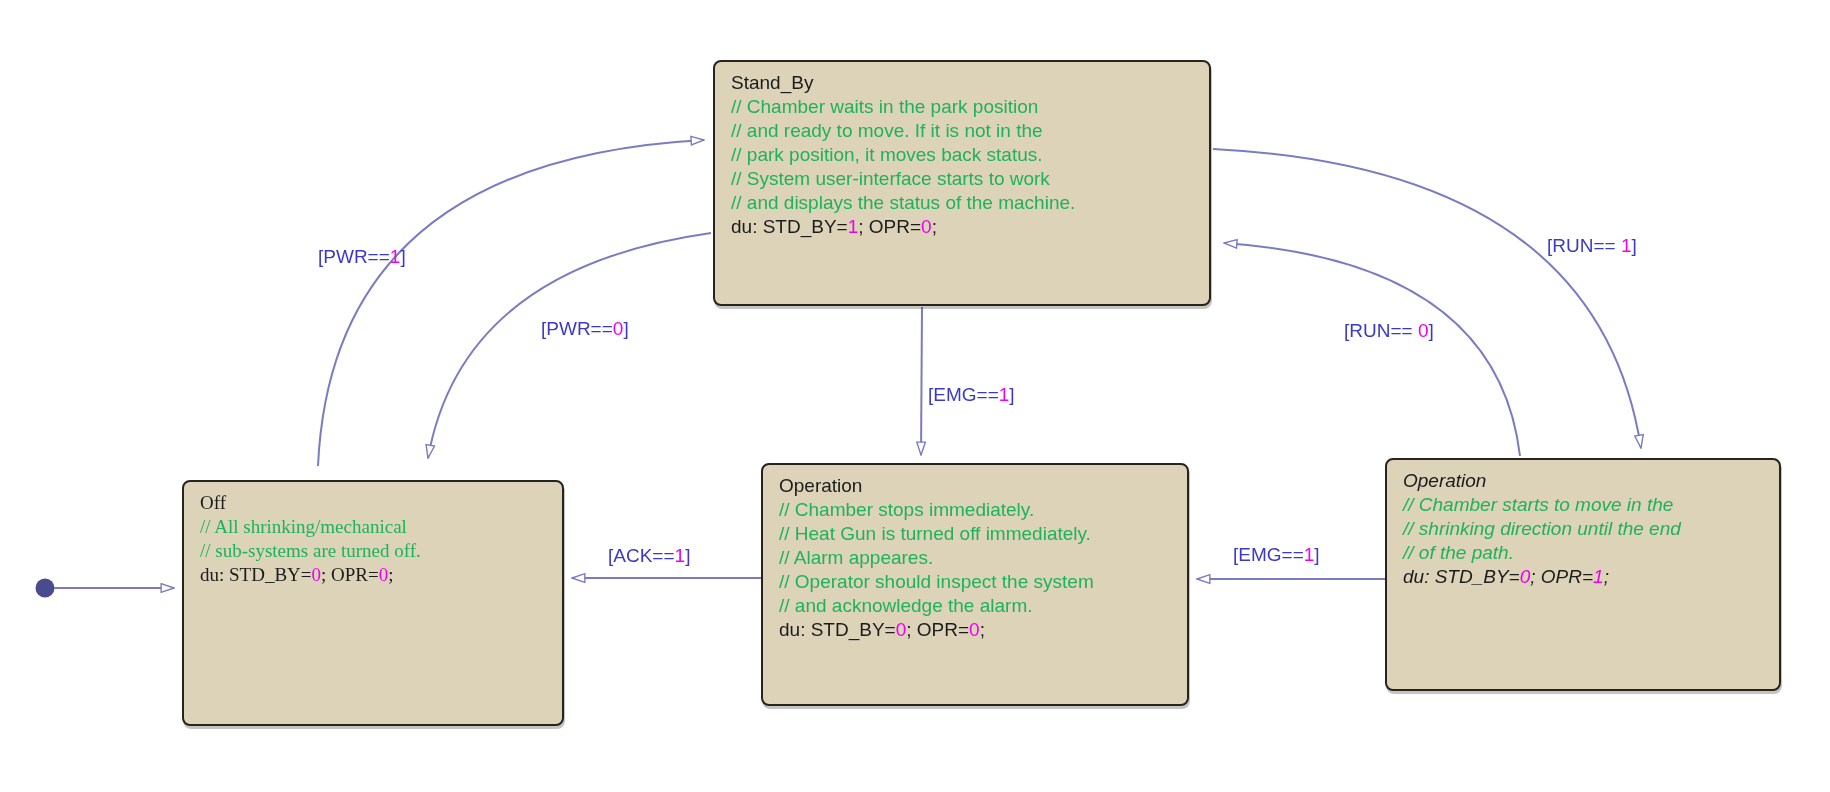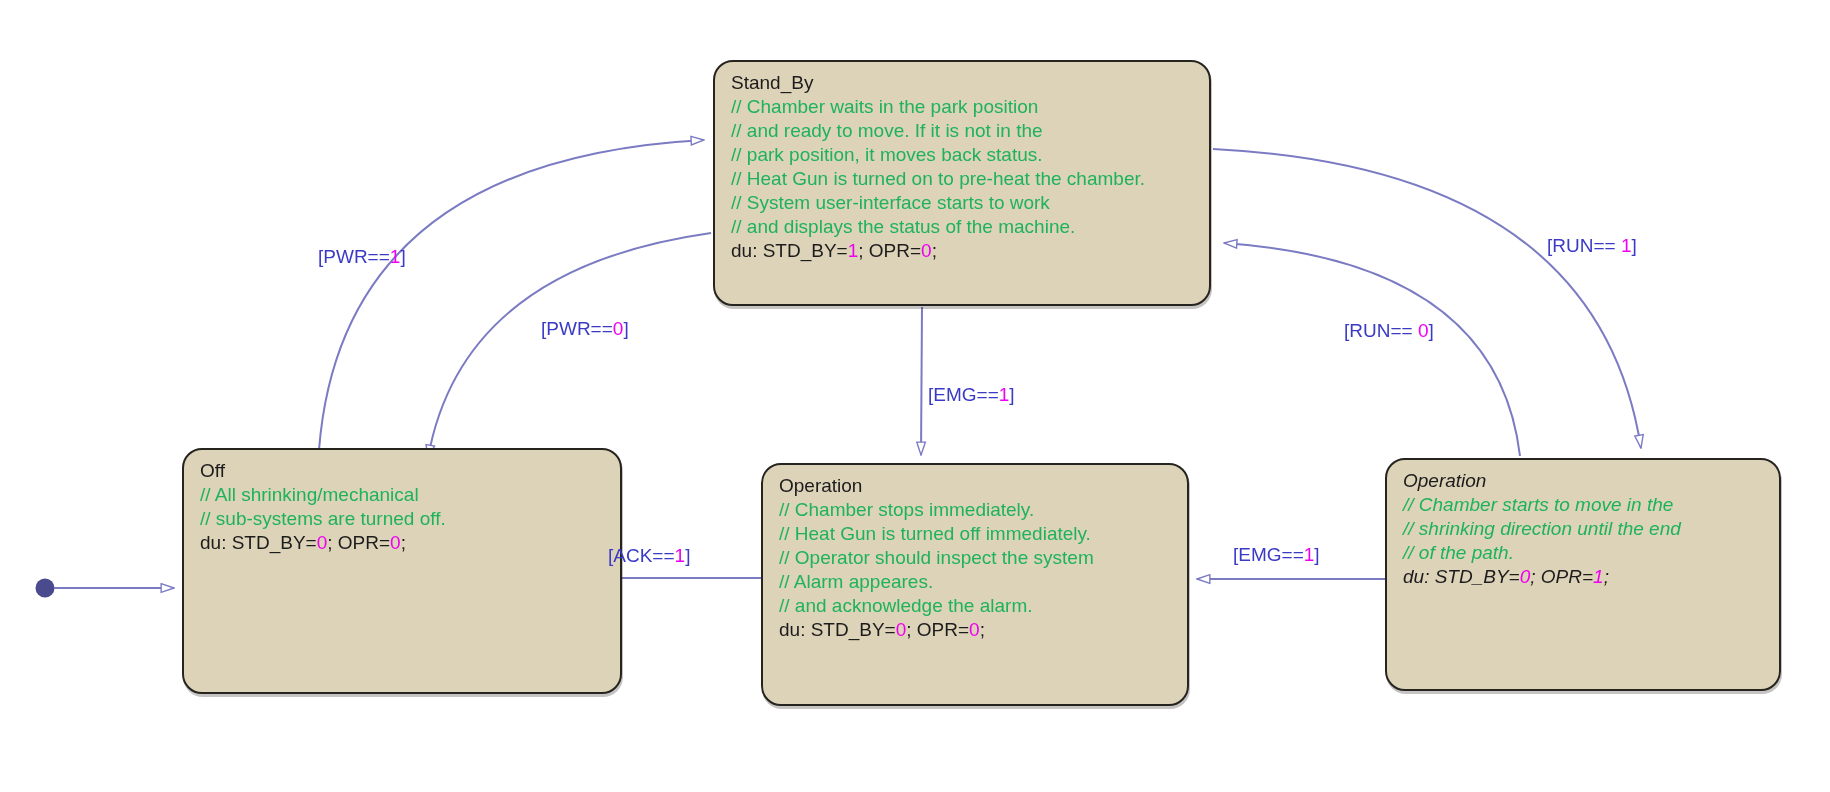--- a/index.html
+++ b/index.html
@@ -4,26 +4,26 @@
 <style>
   html,body{margin:0;padding:0;background:#ffffff;}
   .canvas{
     position:relative;width:1830px;height:792px;background:#ffffff;overflow:hidden;
     font-family:"Liberation Sans", sans-serif;
   }
   svg.wires{position:absolute;left:0;top:0;width:1830px;height:792px;}
   .wire{fill:none;stroke:#7b7bc4;stroke-width:2;}
   .state{
     position:absolute;box-sizing:border-box;
-    background:#ddd3b9;border:2.5px solid #26241f;border-radius:20px;
+    background:#ddd3b9;border:2.5px solid #26241f;border-radius:8px;
     padding:9px 16px 0 16px;
     box-shadow:1px 3px 0 rgba(45,42,35,0.28);
     font-size:19px;line-height:24px;color:#1c1c1c;
   }
-  .state-off{left:182px;top:448px;width:440px;height:246px;}
+  .state-off{left:182px;top:480px;width:382px;height:246px;font-family:Liberation Serif, serif;}
   .state-standby{left:713px;top:60px;width:498px;height:246px;}
   .state-emergency{left:761px;top:463px;width:428px;height:243px;}
   .state-operation{left:1385px;top:458px;width:396px;height:233px;font-style:italic;}
   .state .title{color:#1c1c1c;}
   .comment{color:#1eb35a;}
   .code{color:#1c1c1c;white-space:pre;}
   .num{color:#f000f0;}
   .tlabel{
     position:absolute;font-size:19px;line-height:22px;color:#3a3ac6;white-space:pre;
   }
@@ -64,32 +64,31 @@
     <div class="comment">// All shrinking/mechanical</div>
     <div class="comment">// sub-systems are turned off.</div>
     <div class="code"><span>du: STD_BY=</span><span class="num">0</span><span>; OPR=</span><span class="num">0</span><span>;</span></div>
   </div>
 
   <div class="state state-standby">
     <div class="title">Stand_By</div>
     <div class="comment">// Chamber waits in the park position</div>
     <div class="comment">// and ready to move. If it is not in the</div>
     <div class="comment">// park position, it moves back status.</div>
-    <div class="comment">// Heat Gun is turned on to pre-heat the chamber.</div>
     <div class="comment">// System user-interface starts to work</div>
     <div class="comment">// and displays the status of the machine.</div>
     <div class="code"><span>du: STD_BY=</span><span class="num">1</span><span>; OPR=</span><span class="num">0</span><span>;</span></div>
   </div>
 
   <div class="state state-emergency">
     <div class="title">Operation</div>
     <div class="comment">// Chamber stops immediately.</div>
     <div class="comment">// Heat Gun is turned off immediately.</div>
+    <div class="comment">// Alarm appeares.</div>
     <div class="comment">// Operator should inspect the system</div>
-    <div class="comment">// Alarm appeares.</div>
     <div class="comment">// and acknowledge the alarm.</div>
     <div class="code"><span>du: STD_BY=</span><span class="num">0</span><span>; OPR=</span><span class="num">0</span><span>;</span></div>
   </div>
 
   <div class="state state-operation">
     <div class="title">Operation</div>
     <div class="comment">// Chamber starts to move in the</div>
     <div class="comment">// shrinking direction until the end</div>
     <div class="comment">// of the path.</div>
     <div class="code"><span>du: STD_BY=</span><span class="num">0</span><span>; OPR=</span><span class="num">1</span><span>;</span></div>

